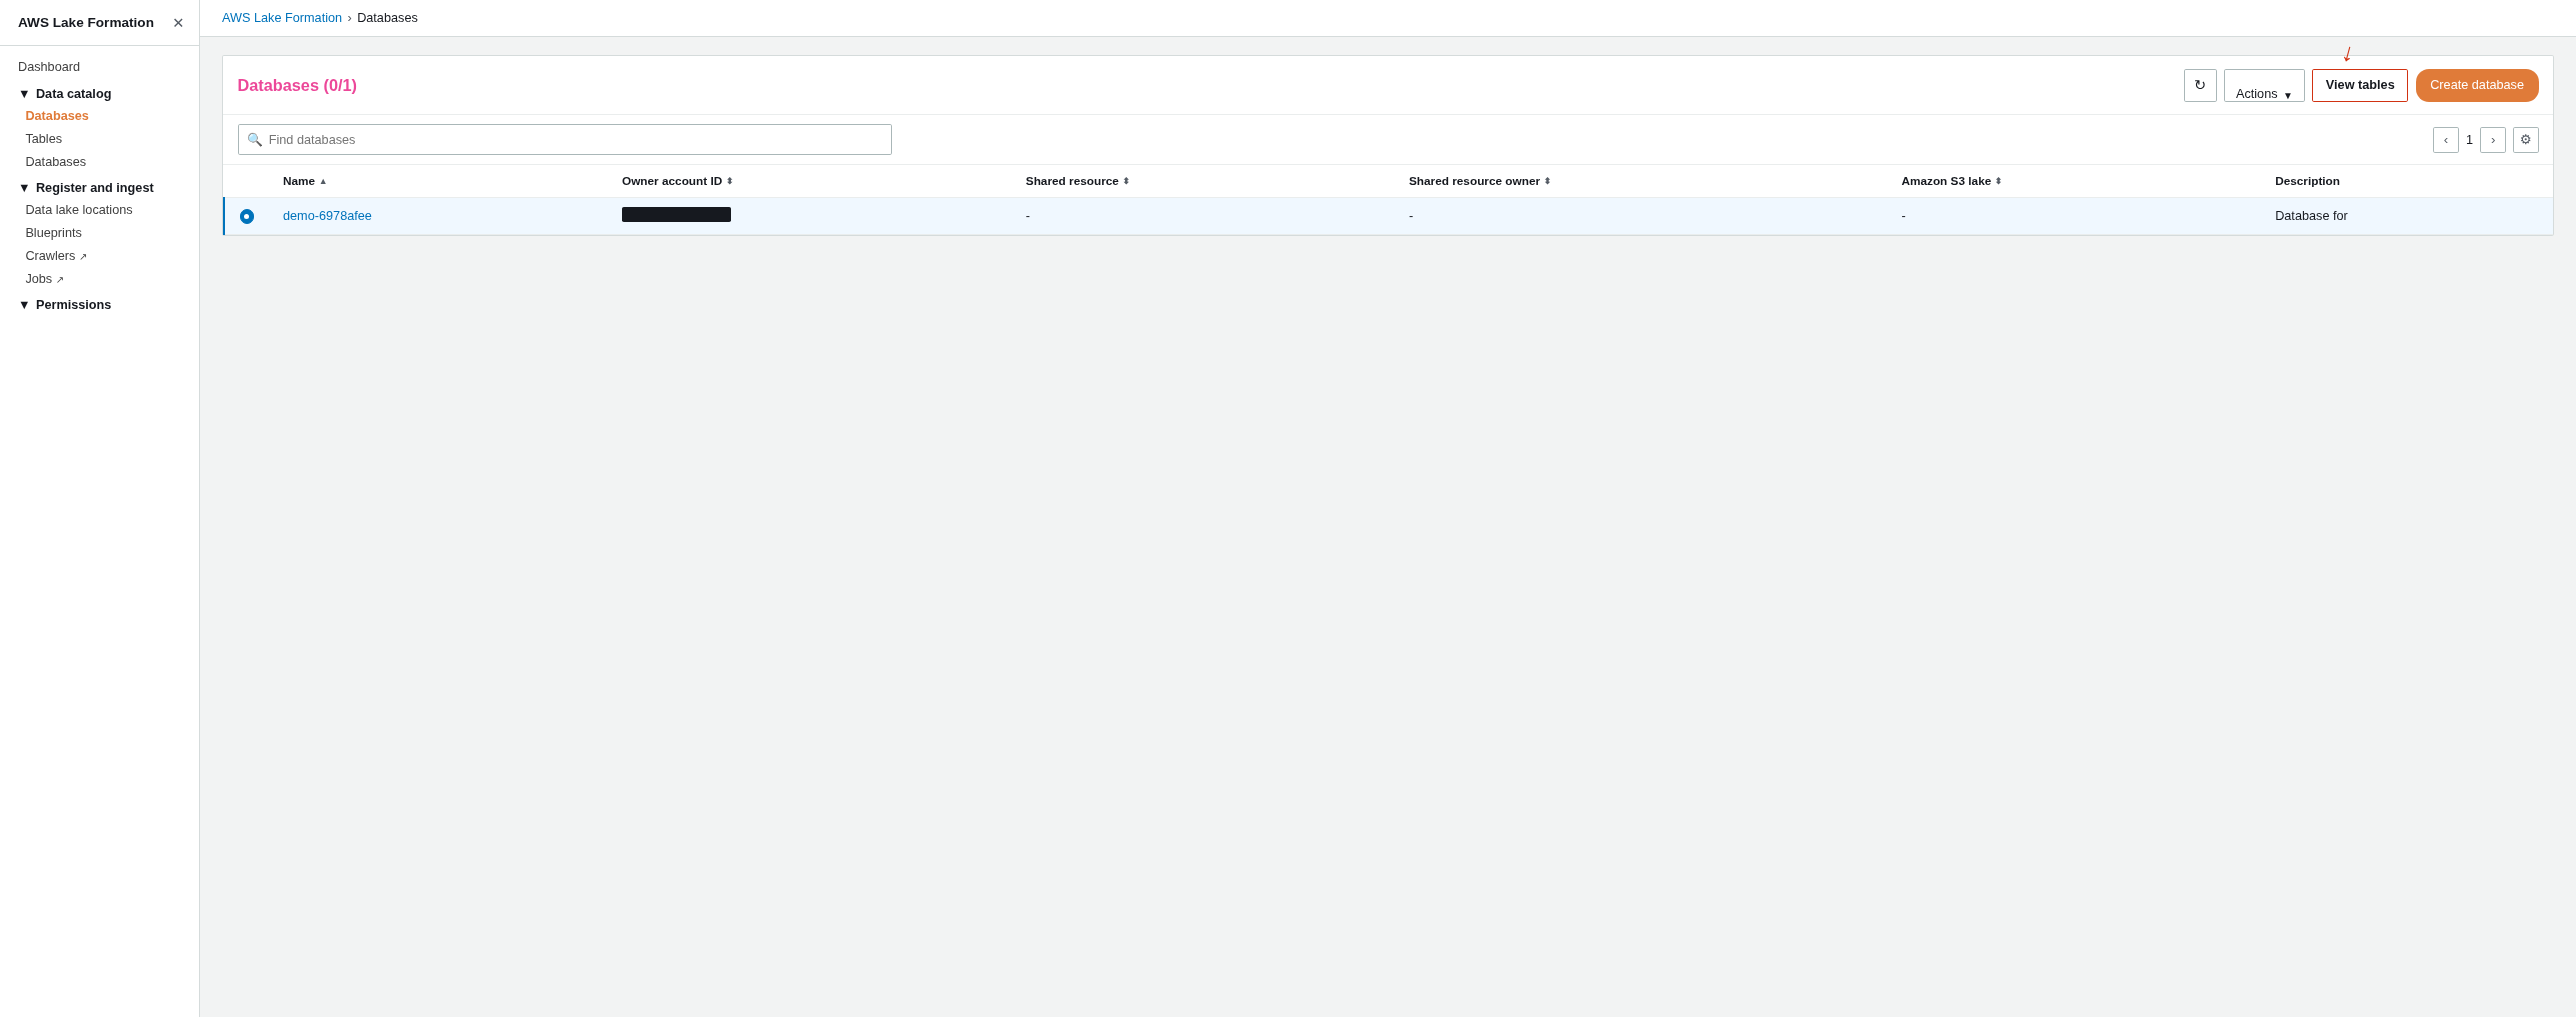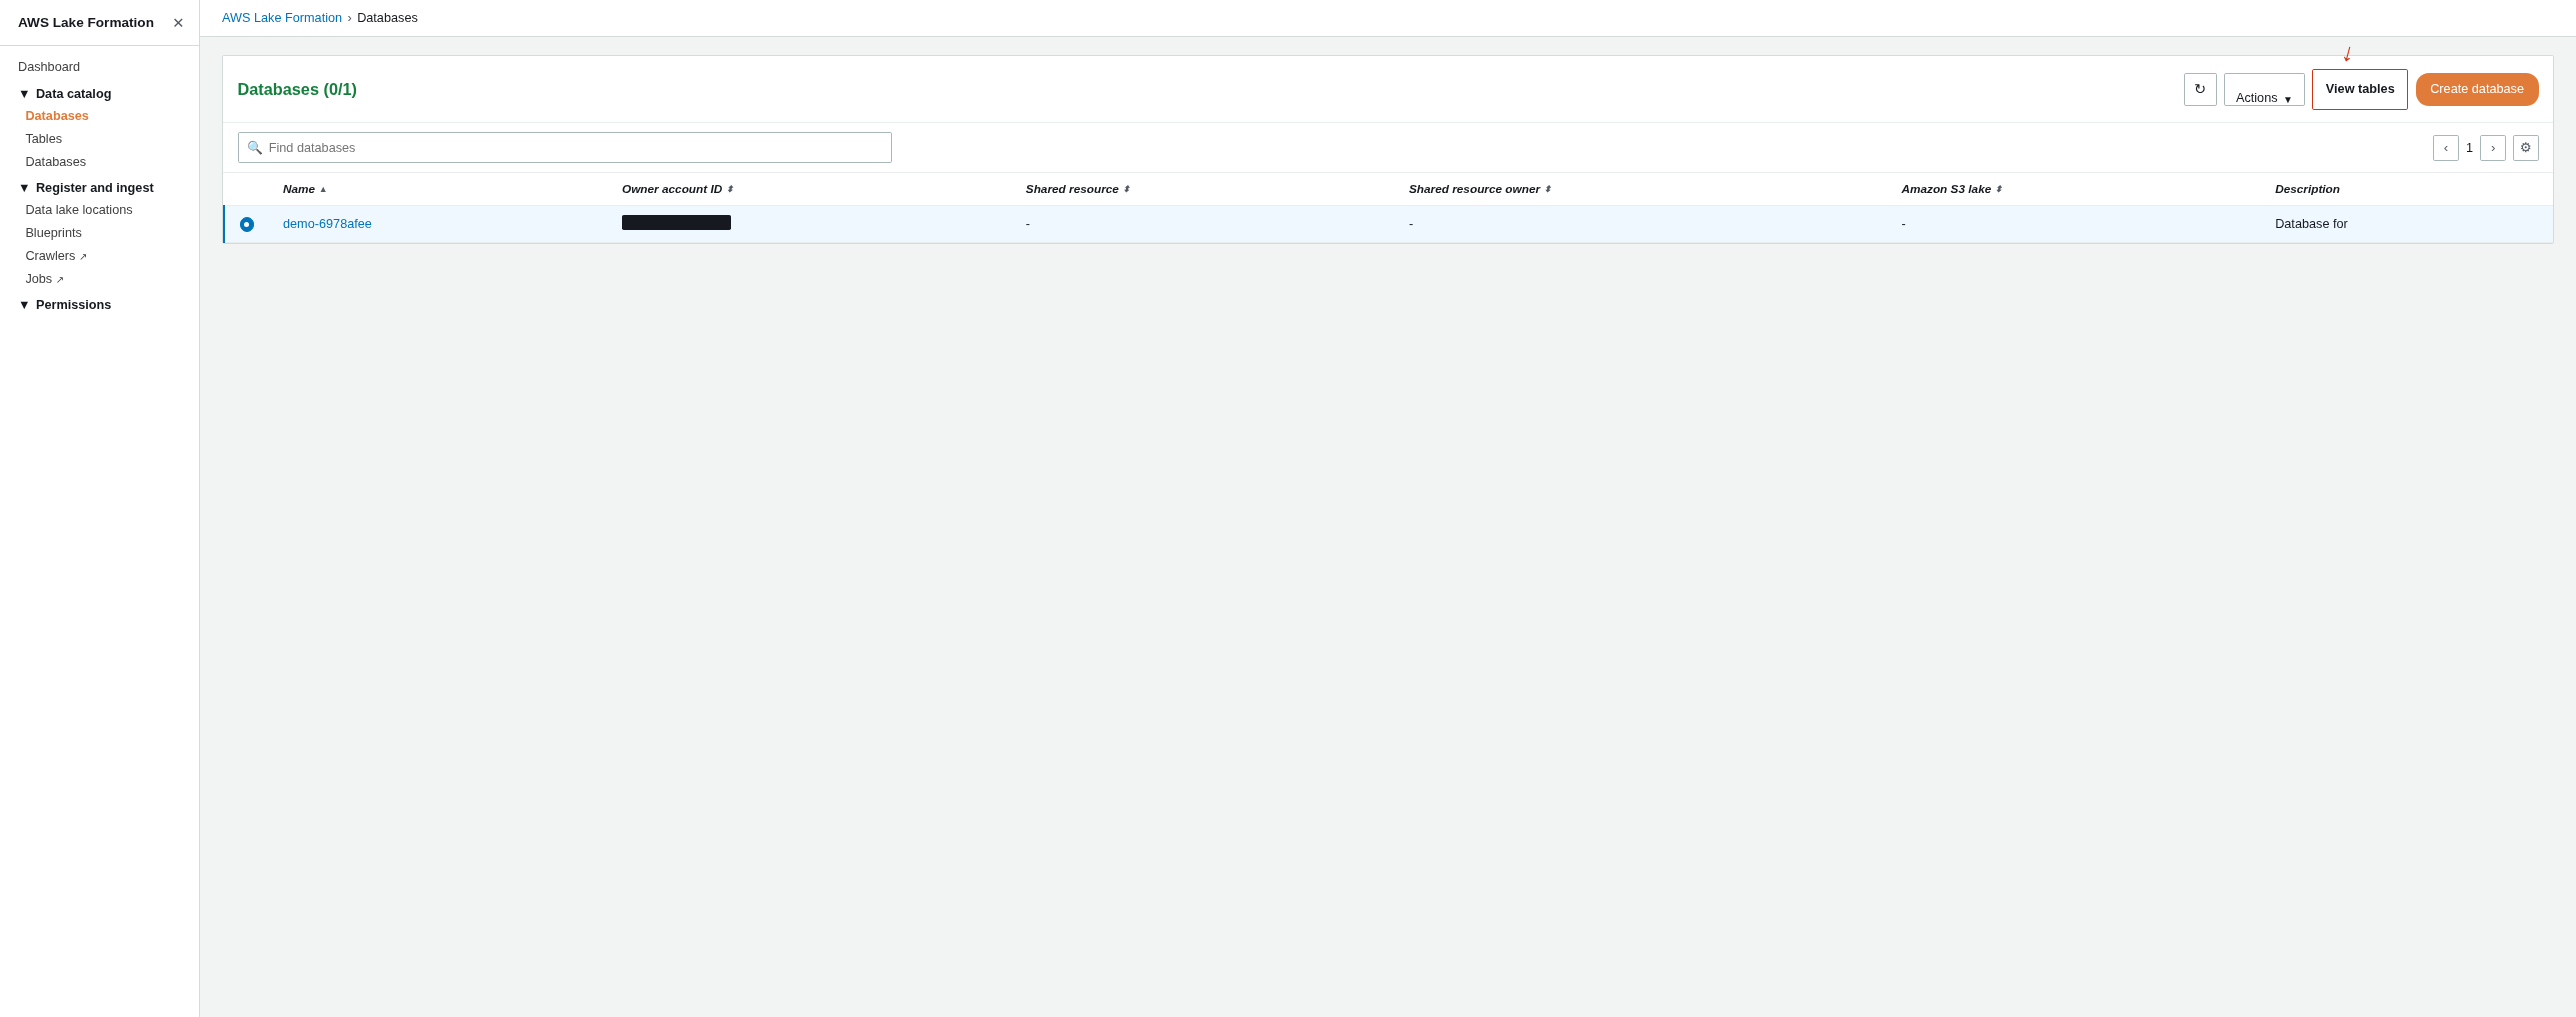--- a/index.html
+++ b/index.html
@@ -111,21 +111,21 @@
       display: flex;
       align-items: center;
       justify-content: space-between;
       padding: 12.7px 14.5px;
       border-bottom: 0.9px solid #eaeded;
     }
 
     .panel-title {
       font-size: 16.3px;
       font-weight: 700;
-      color: #15803d;
+      color: #ec4899;
     }
 
     .toolbar {
       display: flex;
       align-items: center;
       gap: 7.3px;
     }
 
     .btn-icon {
       width: 33px;
@@ -149,21 +149,21 @@
       border-radius: 1.8px;
       cursor: pointer;
       display: flex;
       align-items: flex-end;
       gap: 5.4px;
       font-size: 12.7px;
       color: #16191f;
     }
 
     .btn-view-tables {
-      height: 41px;
+      height: 33px;
       padding: 0 12.7px;
       border: 1.8px solid #d13212;
       background: #fff;
       border-radius: 1.8px;
       cursor: pointer;
       font-size: 12.7px;
       font-weight: 600;
       color: #16191f;
       display: flex;
       align-items: center;
@@ -252,21 +252,21 @@
       border-radius: 1.8px;
       cursor: pointer;
       display: flex;
       align-items: center;
       justify-content: center;
       color: #545b64;
     }
 
     
     .db-table { width: 100%; border-collapse: collapse; }
-    .db-table thead tr { border-bottom: 1.8px solid #eaeded; font-style: italic; }
+    .db-table thead tr { border-bottom: 1.8px solid #eaeded; }
     .db-table th {
       padding: 9px 14.5px;
       text-align: left;
       font-weight: 700;
       font-size: 11.8px;
       color: #16191f;
       white-space: nowrap;
       background: #fff;
     }
     .th-sort { display: flex; align-items: center; gap: 3.6px; cursor: pointer; }

